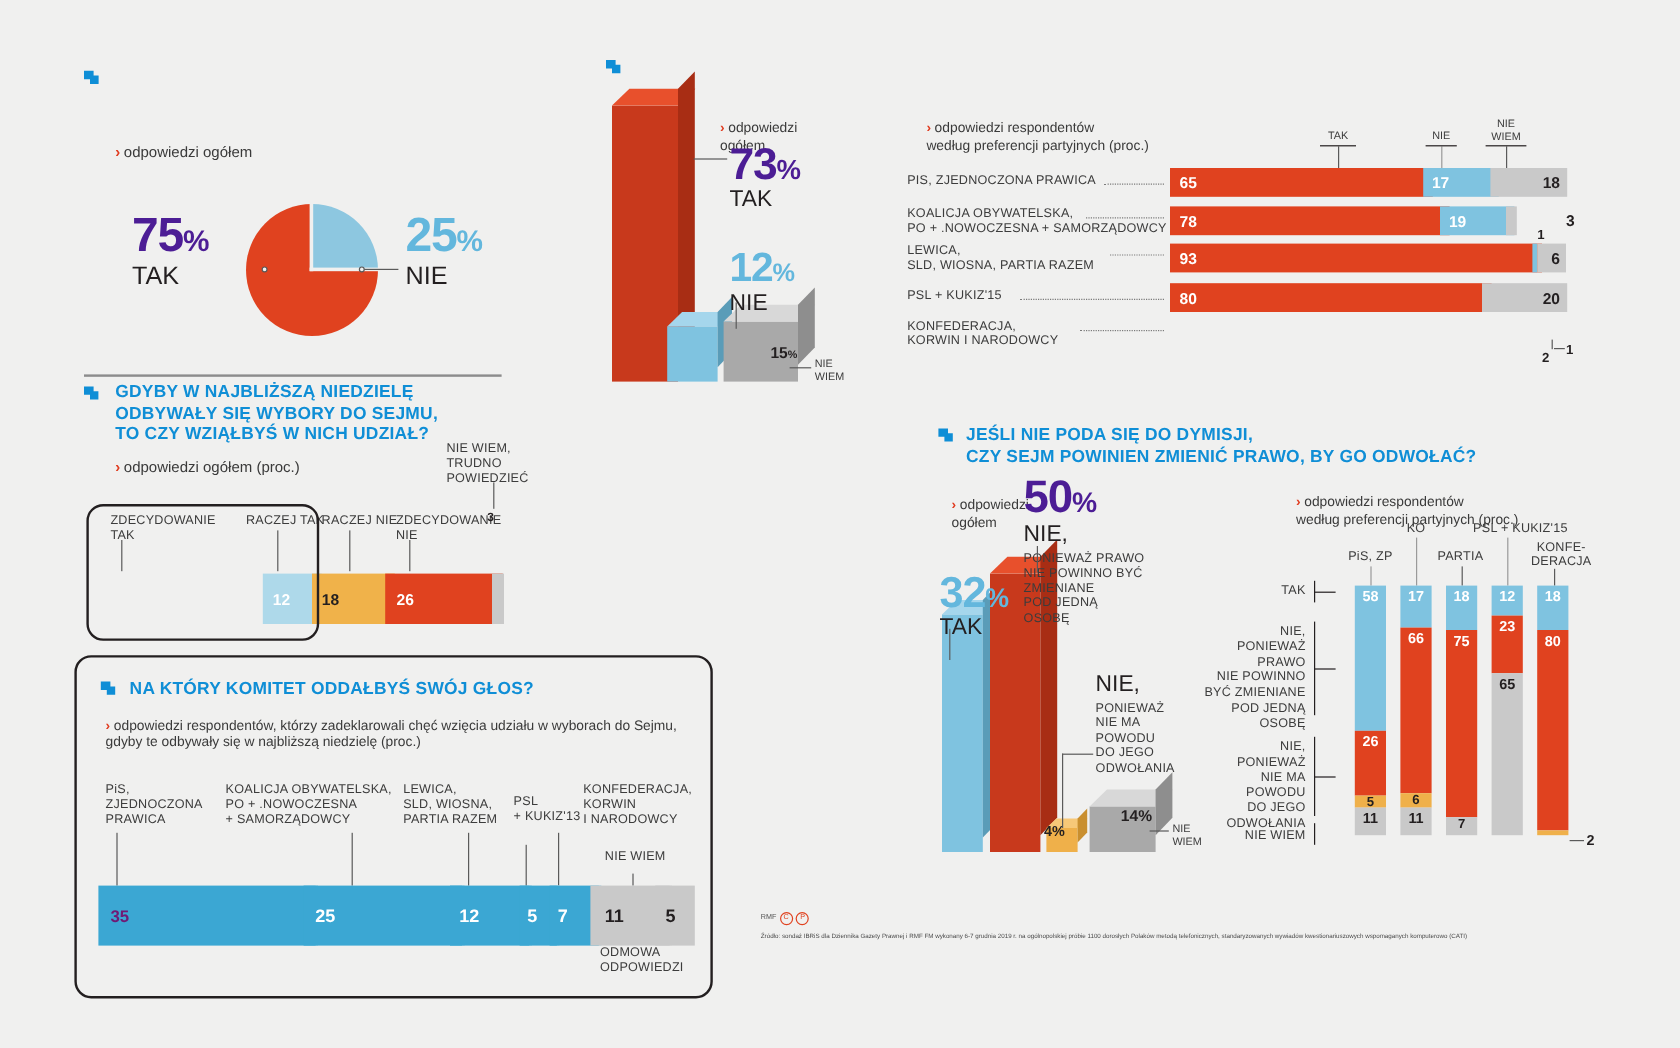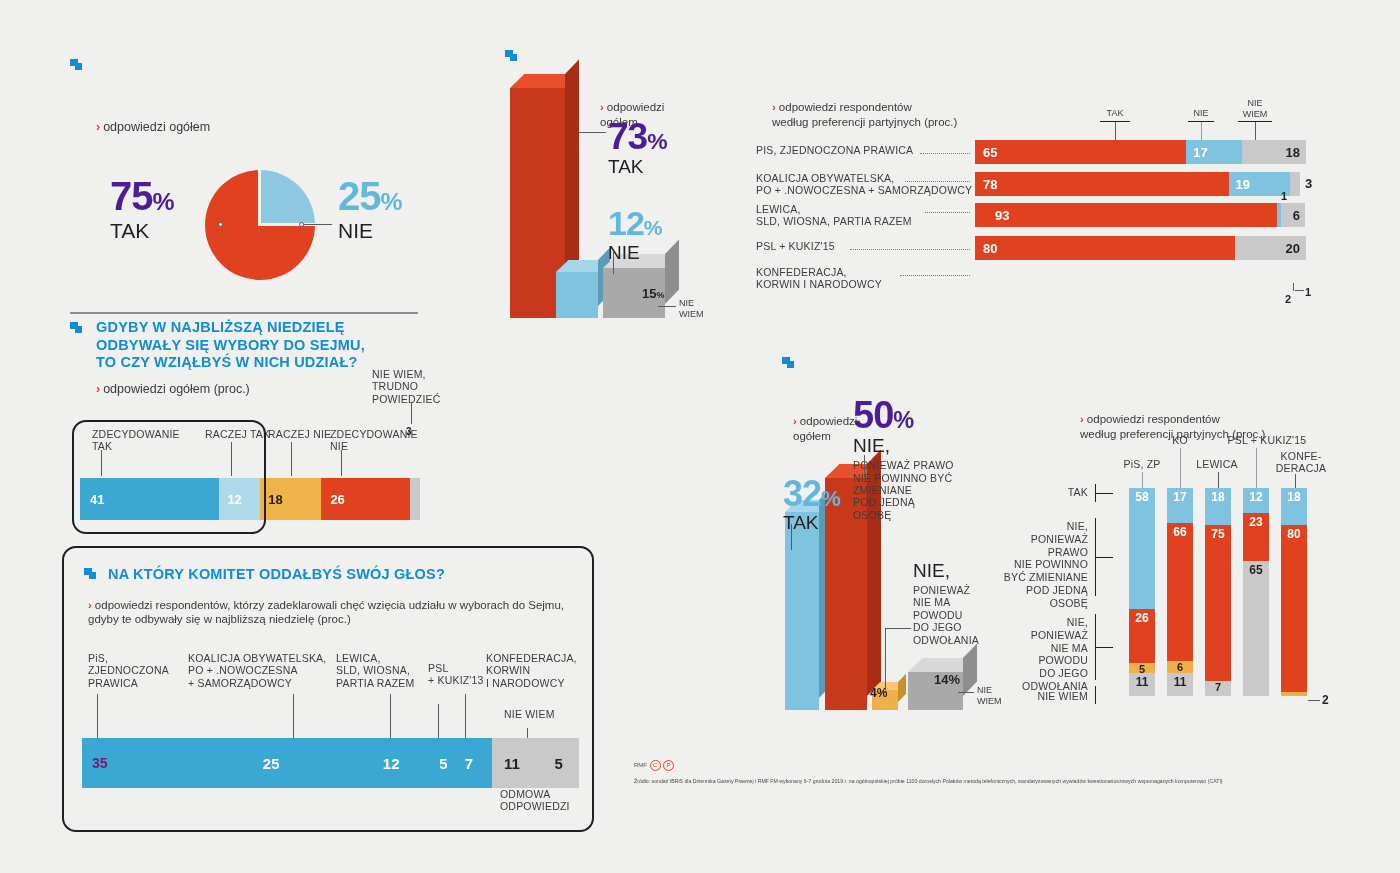--- a/index.html
+++ b/index.html
@@ -108,23 +108,20 @@
 POWIEDZIEĆ</div>
 
   <div class="leader" style="left:101px;top:450px;height:26px;"></div>
   <div class="leader" style="left:231px;top:442px;height:34px;"></div>
   <div class="leader" style="left:291px;top:442px;height:34px;"></div>
   <div class="leader" style="left:341px;top:450px;height:26px;"></div>
   <div class="leader" style="left:411px;top:402px;height:22px;"></div>
   <div class="abs" style="left:406px;top:426px;font-size:10px;font-weight:bold;">3</div>
 
   <div class="abs" style="left:80px;top:478px;width:340px;height:42px;">
-    <div class="seg" style="left:0;width:41%;background:#3ba7d3;padding-left:10px;">
-        <span style="color:#fff;">41</span>
-      </div>
     <div class="seg" style="left:41%;width:12%;background:#aed9ea;padding-left:8px;">
         <span style="color:#fff;">12</span>
       </div>
     <div class="seg" style="left:53%;width:18%;background:#f0b24a;padding-left:8px;">
         <span style="color:#231f20;">18</span>
       </div>
     <div class="seg" style="left:71%;width:26%;background:#e0421f;padding-left:9px;">
         <span style="color:#fff;">26</span>
       </div>
     <div class="seg" style="left:97%;width:3%;background:#c9c9c9;"></div>
@@ -264,36 +261,36 @@
         <span style="color:#fff;">17</span>
       </div>
     <div class="seg" style="left:82%;width:18%;background:#c9c9c9;justify-content:flex-end;padding-right:6px;">
         <span style="color:#231f20;">18</span>
       </div>
   </div>
 
   <div class="abs lbl" style="left:756px;top:172px;white-space:pre-line;">KOALICJA OBYWATELSKA,
 PO + .NOWOCZESNA + SAMORZĄDOWCY</div>
   <div class="dots" style="left:905px;top:180px;width:65px;"></div>
-  <div class="abs" style="left:975px;top:172px;width:325px;height:24px;text-align:right;">
+  <div class="abs" style="left:975px;top:172px;width:289px;height:24px;text-align:right;">
     <div class="seg" style="left:0;width:78%;background:#e0421f;padding-left:8px;">
         <span style="color:#fff;">78</span>
       </div>
     <div class="seg" style="left:78%;width:19%;background:#7fc3e0;padding-left:7px;">
         <span style="color:#fff;">19</span>
       </div>
     <div class="seg" style="left:97%;width:3%;background:#c9c9c9;"></div>
   </div>
   <div class="abs" style="left:1305px;top:176px;font-size:13px;font-weight:bold;">3</div>
 
   <div class="abs lbl" style="left:756px;top:203px;white-space:pre-line;">LEWICA,
 SLD, WIOSNA, PARTIA RAZEM</div>
   <div class="dots" style="left:925px;top:211px;width:45px;"></div>
   <div class="abs" style="left:975px;top:203px;width:325px;height:24px;">
-    <div class="seg" style="left:0;width:93%;background:#e0421f;padding-left:20px;">
+    <div class="seg" style="left:0;width:93%;background:#e0421f;padding-left:8px;">
         <span style="color:#fff;">93</span>
       </div>
     <div class="seg" style="left:93%;width:1%;background:#7fc3e0;"></div>
     <div class="seg" style="left:94%;width:6%;background:#c9c9c9;justify-content:flex-end;padding-right:5px;">
         <span style="color:#231f20;">6</span>
       </div>
   </div>
   <div class="abs" style="left:1281px;top:190px;font-size:11px;font-weight:bold;">1</div>
 
   <div class="abs lbl" style="left:756px;top:240px;white-space:pre-line;">PSL + KUKIZ'15</div>
@@ -313,20 +310,22 @@
   <div class="abs" style="left:1285px;top:293px;font-size:11px;font-weight:bold;">2</div>
   <div class="abs" style="left:1305px;top:286px;font-size:11px;font-weight:bold;">1</div>
   <div class="leader" style="left:1293px;top:283px;height:8px;"></div>
   <div class="leaderh" style="left:1295px;top:290px;width:9px;"></div>
 
   <div class="abs" style="left:780px;top:355px;">
     <svg width="17" height="17" viewBox="0 0 17 17">
         <path d="M2 2 L2 9 L7 9 L7 13 L14 13 L14 6 L10 6 L10 2 Z" fill="#0f8ed6"></path>
       </svg>
   </div>
+  <div class="abs qhead" style="left:805px;top:355px;font-size:14.5px;white-space:pre-line;">JEŚLI NIE PODA SIĘ DO DYMISJI,
+CZY SEJM POWINIEN ZMIENIĆ PRAWO, BY GO ODWOŁAĆ?</div>
 
   <div class="abs bullet-note" style="left:793px;top:400px;font-size:11.5px;white-space:pre-line;">
     <span class="bdot">›</span><span>odpowiedzi
 ogółem</span>
   </div>
 
   <div class="abs bullet-note" style="left:1080px;top:398px;font-size:11.5px;white-space:pre-line;">
     <span class="bdot">›</span><span>odpowiedzi respondentów
 według preferencji partyjnych (proc.)</span>
   </div>
@@ -406,21 +405,21 @@
 
   <div class="abs lbl" style="left:1020px;top:690px;width:68px;text-align:right;">NIE WIEM</div>
   <div class="abs" style="left:1095px;top:686px;width:1px;height:18px;background:#231f20;"></div>
 
   <div class="abs lbl" style="left:1112px;top:458px;width:60px;text-align:center;">PiS, ZP</div>
   <div class="leader" style="left:1142px;top:472px;height:16px;background:#9a9a9a;"></div>
 
   <div class="abs lbl" style="left:1155px;top:434px;width:50px;text-align:center;">KO</div>
   <div class="leader" style="left:1180px;top:448px;height:40px;background:#9a9a9a;"></div>
 
-  <div class="abs lbl" style="left:1185px;top:458px;width:64px;text-align:center;">LEWICA</div>
+  <div class="abs lbl" style="left:1185px;top:458px;width:64px;text-align:center;">PARTIA</div>
   <div class="leader" style="left:1218px;top:472px;height:16px;"></div>
 
   <div class="abs lbl" style="left:1212px;top:434px;width:110px;text-align:center;">PSL + KUKIZ'15</div>
   <div class="leader" style="left:1256px;top:448px;height:40px;background:#9a9a9a;"></div>
 
   <div class="abs lbl" style="left:1265px;top:450px;width:72px;text-align:center;white-space:pre-line;">KONFE-
 DERACJA</div>
   <div class="leader" style="left:1295px;top:474px;height:14px;"></div>
 
   <div class="vcol" style="left:1129px;top:488px;height:220px;">

